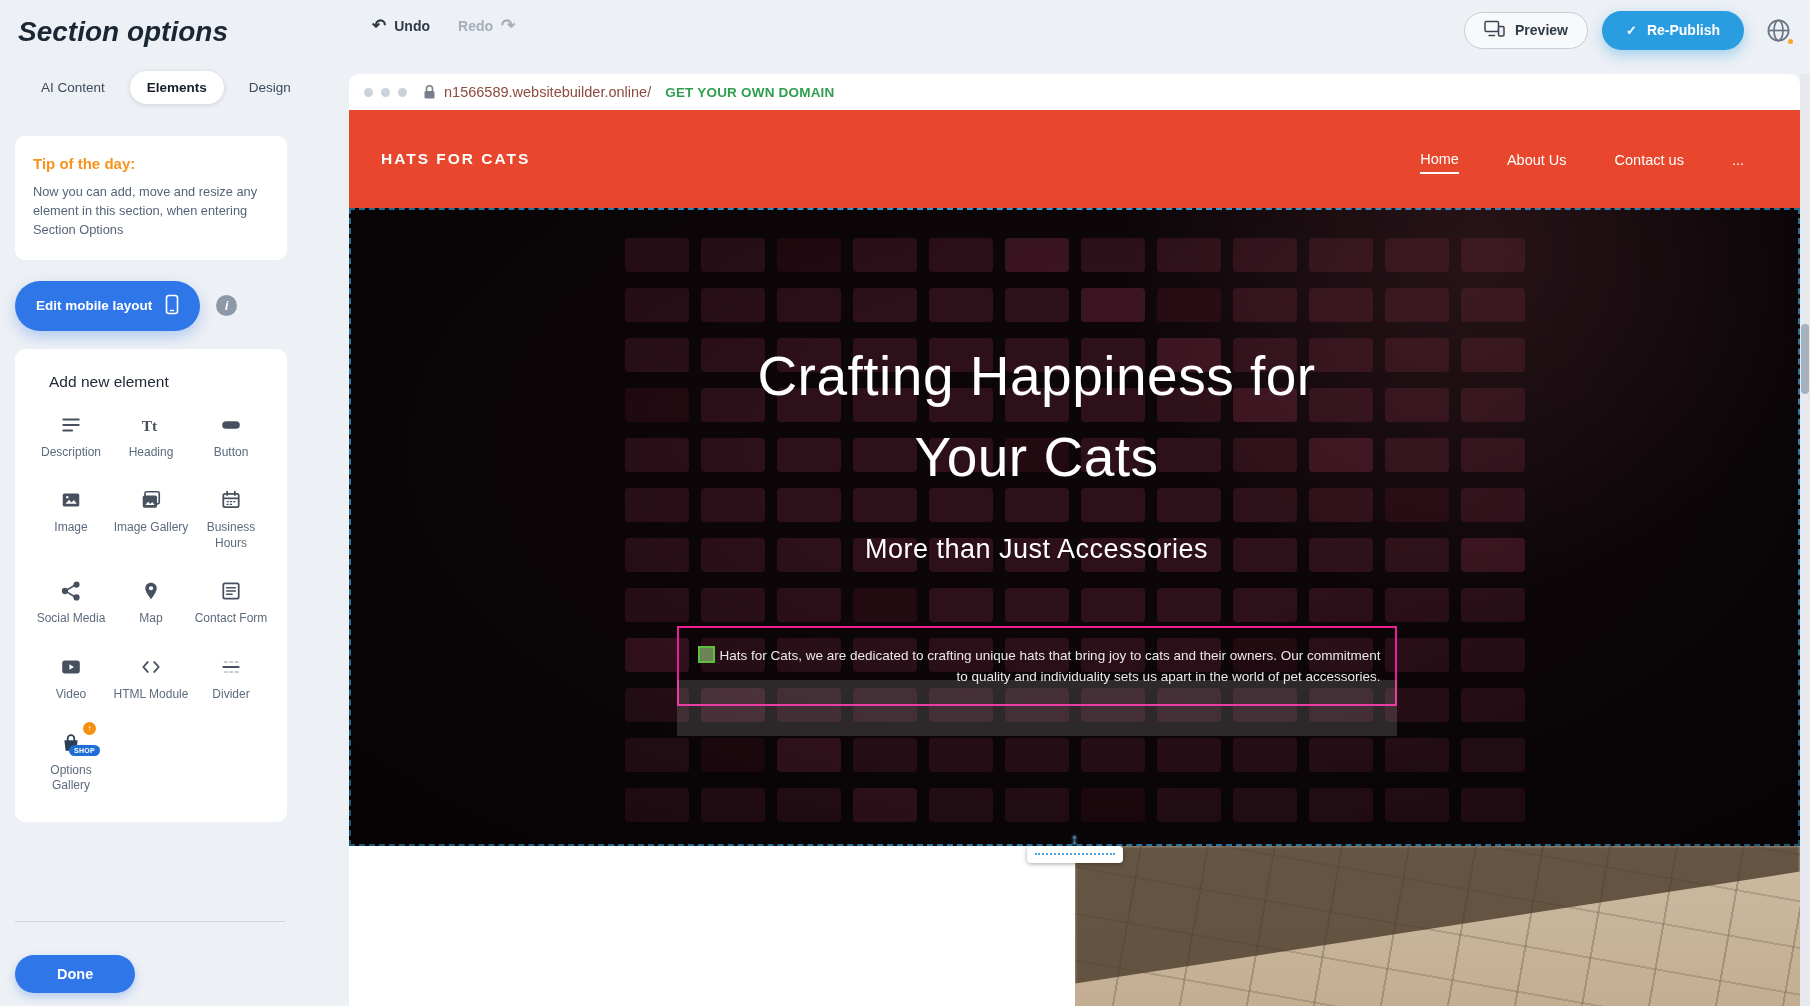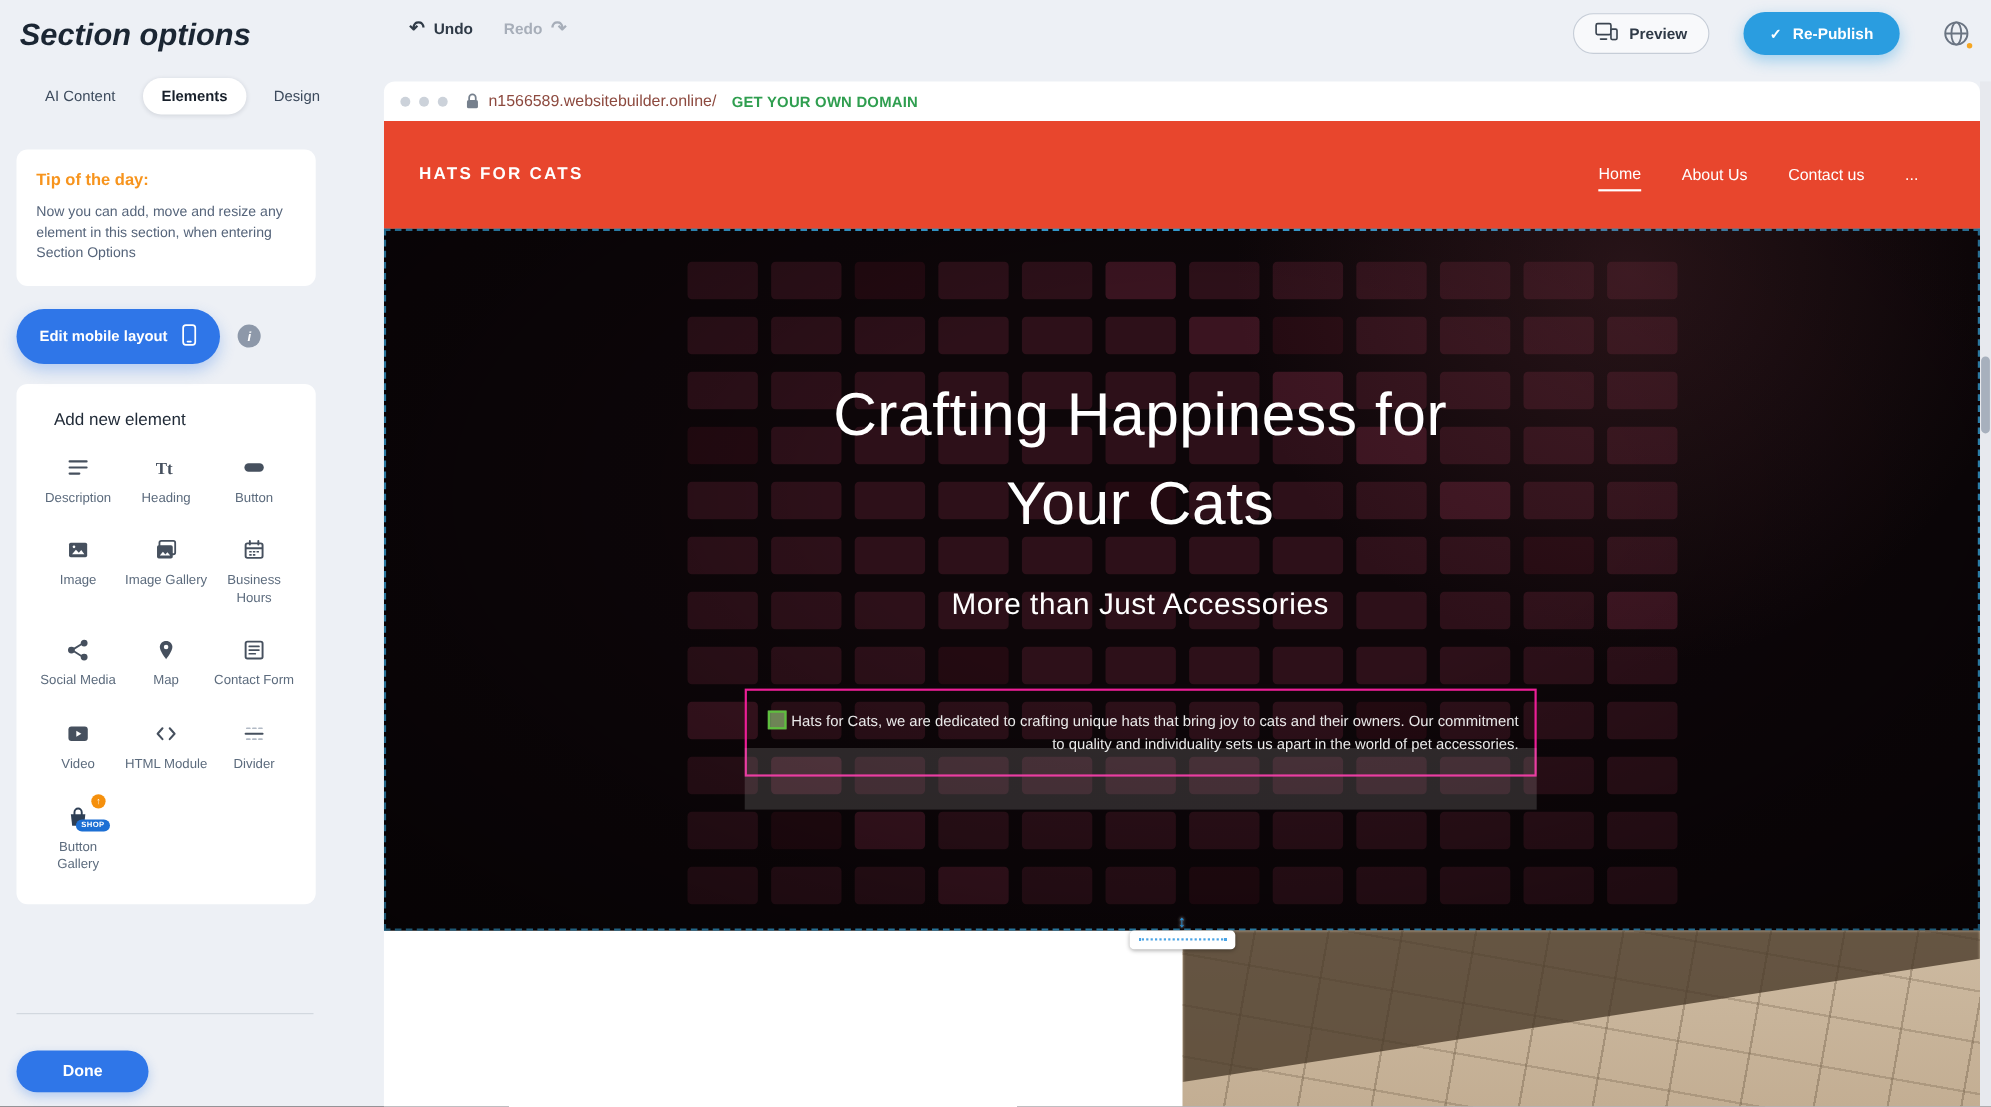--- a/index.html
+++ b/index.html
@@ -12,21 +12,21 @@
   }
   .app { position:relative; width:1810px; height:1006px; }
 
   
   .topbar { position:absolute; top:0; left:0; right:0; height:58px; }
   .panel-title { position:absolute; left:18px; top:16px; margin:0; font-size:28px; font-weight:700; color:#1b2633;font-style:italic; }
   .history { position:absolute; left:372px; top:17px; display:flex; gap:28px; align-items:center; }
   .hist-btn { display:flex; gap:8px; align-items:center; background:none; border:none; padding:0; font-family:inherit; font-size:14px; font-weight:700; color:#2f3a47; cursor:pointer; }
   .hist-btn.redo { color:#a7aeb9; cursor:default; }
   .hist-icon { font-size:17px; line-height:1; }
-  .topbar-right { position:absolute; right:12px; top:10px; display:flex; align-items:center; gap:31px; }
+  .topbar-right { position:absolute; right:12px; top:10px; display:flex; align-items:center; gap:14px; }
   .preview-btn { display:flex; align-items:center; gap:10px; height:37px; padding:0 19px; border:1px solid #c6cdd7; border-radius:19px; background:rgba(255,255,255,.6); font-family:inherit; font-size:14px; font-weight:600; color:#2f3a47; cursor:pointer; }
   .republish-btn { display:flex; align-items:center; gap:10px; height:39px; padding:0 24px; border:none; border-radius:20px; background:var(--publish-blue); color:#fff; font-family:inherit; font-size:14px; font-weight:700; cursor:pointer; box-shadow:0 5px 14px rgba(42,157,224,.4); }
   .check-glyph { font-size:13px; }
   .globe-btn { position:relative; width:40px; height:40px; border:none; background:transparent; padding:0; cursor:pointer; }
   .globe-btn svg { display:block; margin:auto; }
   .globe-dot { position:absolute; right:3px; bottom:4px; width:9px; height:9px; border-radius:50%; background:#f5a623; border:2px solid #edf0f5; }
 
   
   .sidebar { position:absolute; top:58px; left:0; width:349px; bottom:0; }
   .tabs { display:flex; align-items:center; gap:8px; padding:14px 18px 0 24px; height:44px; }
@@ -60,21 +60,21 @@
   .chrome { height:36px; background:#fff; border-radius:10px 10px 0 0; display:flex; align-items:center; padding:0 15px; }
   .dots { display:flex; gap:8px; margin-right:16px; }
   .dots i { width:9px; height:9px; border-radius:50%; background:#ccd2da; }
   .lock { display:flex; margin-right:8px; }
   .url { font-size:14.5px; font-weight:500; color:var(--url-color); }
   .domain-link { font-size:13.5px; font-weight:700; color:var(--domain-green); margin-left:14px; letter-spacing:.2px; text-decoration:none; cursor:pointer; }
 
   .site { position:absolute; top:36px; left:0; right:0; bottom:0; background:#fff; overflow:hidden; }
   .site-header { height:98px; background:var(--site-red); display:flex; align-items:center; justify-content:space-between; padding:0 56px 0 32px; }
   .logo { color:#fff; font-weight:700; font-size:15.5px; letter-spacing:2px; cursor:pointer; }
-  .site-nav { display:flex; gap:37px; align-items:center; }
+  .site-nav { display:flex; gap:48px; align-items:center; }
   .nav-link { color:#fff; font-size:14.5px; padding:7px 0 5px; cursor:pointer; }
   .nav-link.active { border-bottom:2px solid #fff; font-weight:500; }
 
   
   .hero { position:relative; height:638px; background:var(--hero-bg); outline:2px dashed var(--selection-blue); outline-offset:-2px; cursor:pointer; }
   .tiles { position:absolute; left:50%; top:30px; transform:translateX(-50%); display:grid; grid-template-columns:repeat(12,64px); grid-auto-rows:34px; gap:16px 12px; z-index:0; }
   .tile { background:var(--tile-color); border-radius:4px; }
   .t-bright { background:#3a1420; }
   .t-dim { background:#230a11; }
   .vignette { position:absolute; inset:0; z-index:1; pointer-events:none;
@@ -299,21 +299,21 @@
           </div>
           <div class="el-item">
             <span class="el-icon">
               <svg viewBox="0 0 20 20">
                 <path d="M4 7.5h12l-1.1 9.5H5.1z" fill="#2e3f55"></path>
                 <path d="M7 9V5.8a3 3 0 0 1 6 0V9" fill="none" stroke="#2e3f55" stroke-width="1.6"></path>
               </svg>
               <span class="pg-pill">SHOP</span>
               <span class="pg-dot">↑</span>
             </span>
-            <span class="el-label">Button Gallery</span>
+            <span class="el-label">Options Gallery</span>
           </div>
         </div>
     </div>
 
     <div class="sidebar-divider"></div>
     <button class="done-btn">Done</button>
   </aside>
 
   <main class="canvas">
     <div class="chrome">

